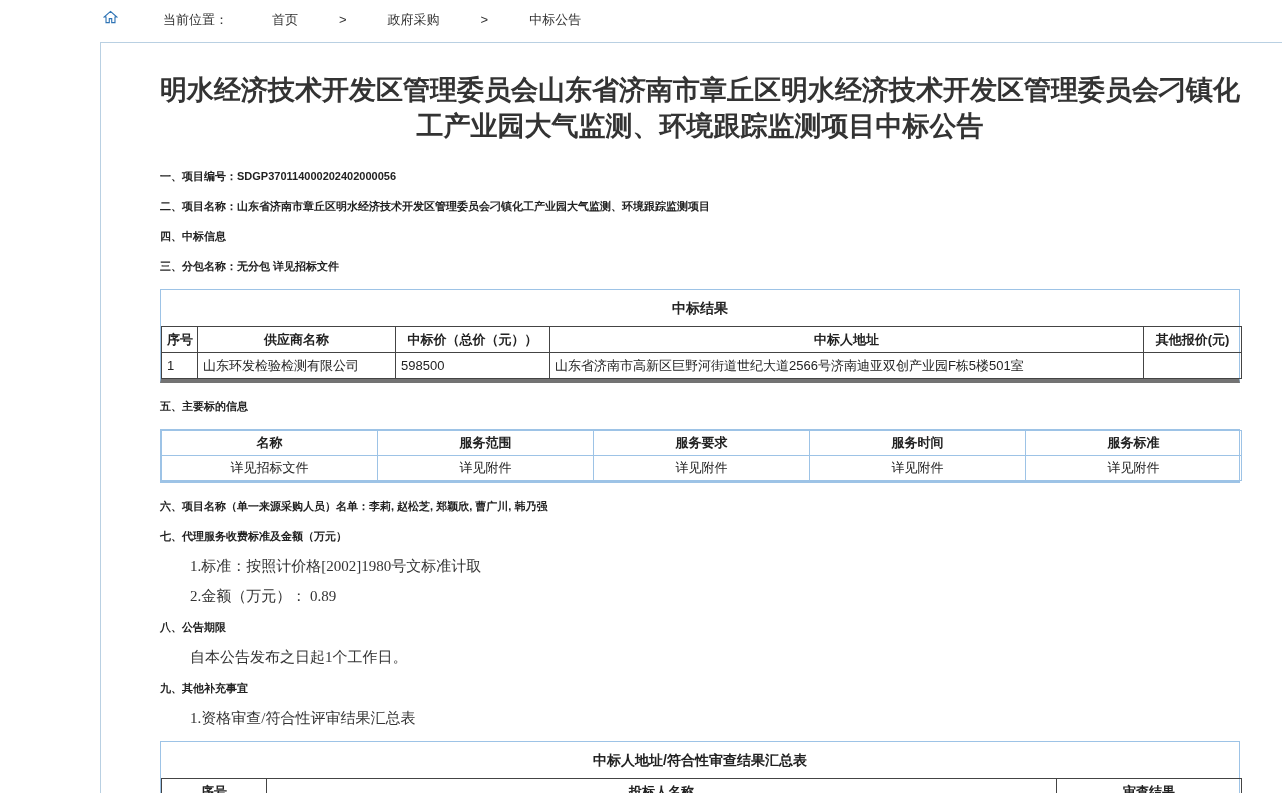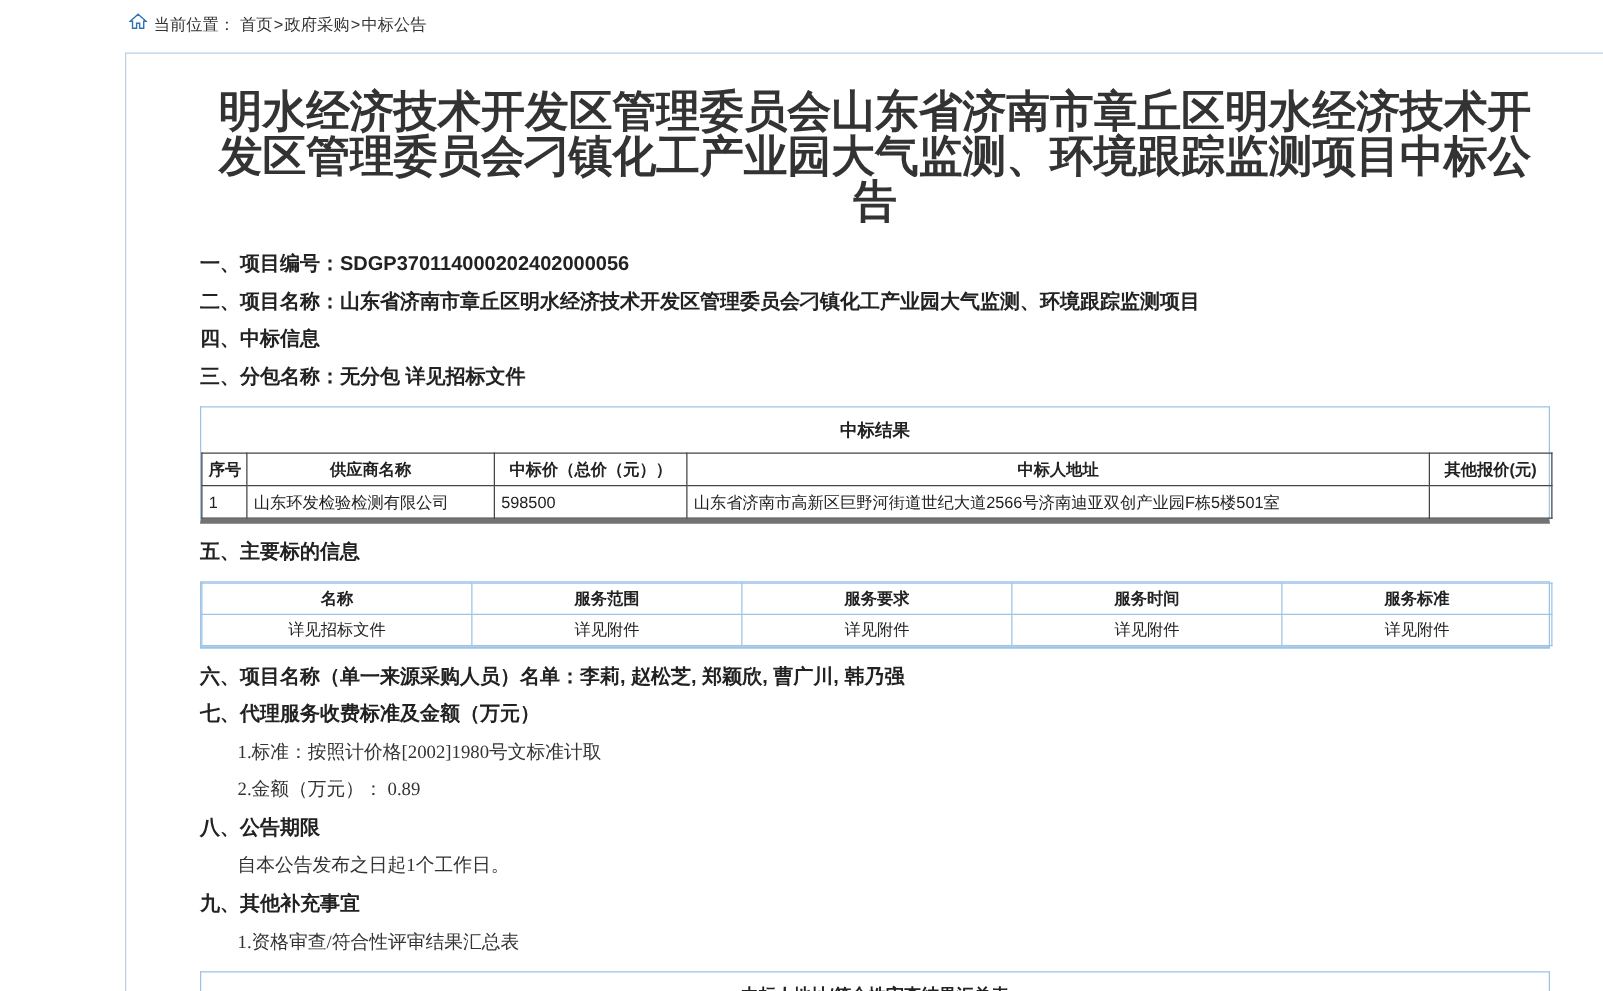--- a/index.html
+++ b/index.html
@@ -8,44 +8,44 @@
     width: 1282px; height: 793px;
     overflow: hidden;
     background: #ffffff;
     font-family: "Liberation Sans", "DejaVu Sans", sans-serif;
     color: #333;
   }
   
   .breadcrumb {
     position: absolute; left: 103px; top: 10px;
     display: flex; align-items: center;
-    font-size: 13px; color: #333; line-height: 18px;
+    font-size: 13px; color: #333; line-height: 18px; gap: 40px;
   }
   .breadcrumb .home-ico { margin-right: 5px; display: inline-block; }
   .breadcrumb a { color: #333; text-decoration: none; cursor: pointer; }
   .breadcrumb .sep { margin: 0 1px; }
   .breadcrumb .prefix { margin-right: 4px; }
 
   
   .panel {
     position: absolute; left: 100px; top: 42px;
     width: 1190px; height: 1060px;
     border: 1px solid #b9d0e2;
     background: #fff;
   }
   .content { margin-left: 59px; width: 1080px; }
 
   .title {
     margin: 29px 0 23px 0;
-    font-size: 35px; font-weight: bold;
+    font-size: 27px; font-weight: bold;
     line-height: 36px; text-align: center;
     color: #333;
   }
   .sec {
-    font-size: 16px; font-weight: bold; color: #222;
+    font-size: 11px; font-weight: bold; color: #222;
     line-height: 18px; margin: 12px 0;
   }
   .sub {
     font-size: 15px; font-weight: normal; color: #333;
     line-height: 17px; margin: 13px 0 13px 30px; font-family: Liberation Serif, serif;
   }
 
   
   .tblwrap { margin: 14px 0; border: 1px solid #9dc3e6; background: #fff; }
   .tblwrap.award  { border-bottom: 4px solid #737373; }

